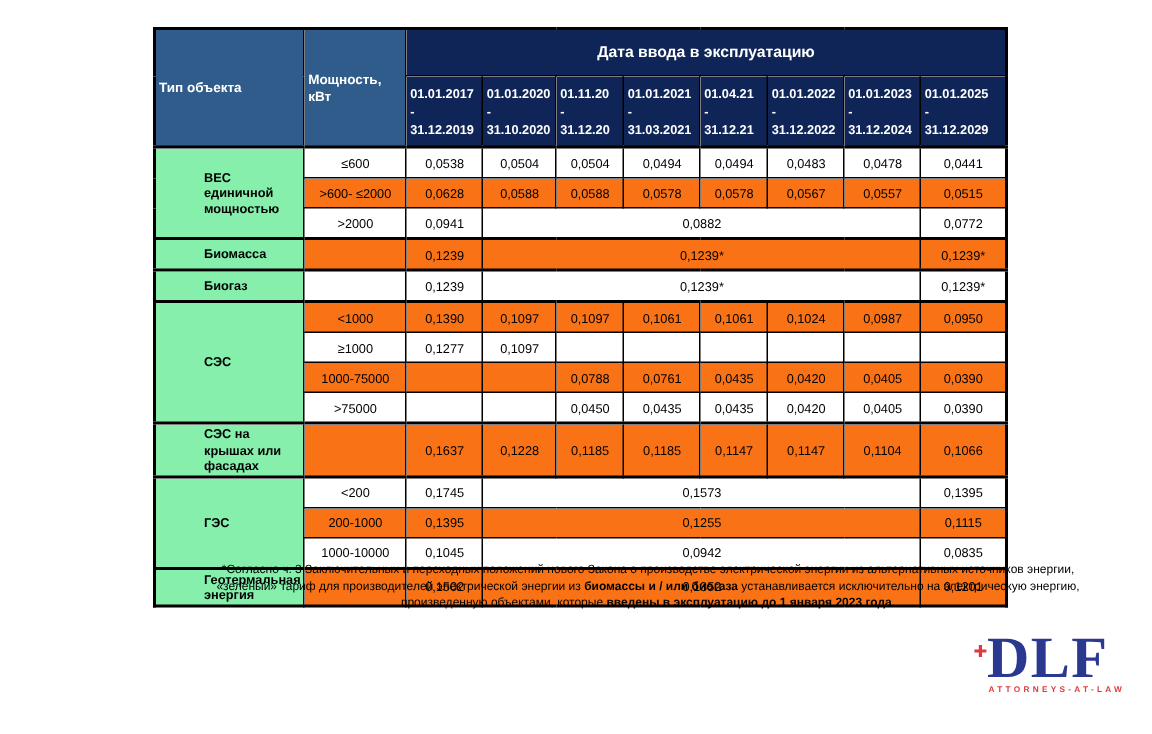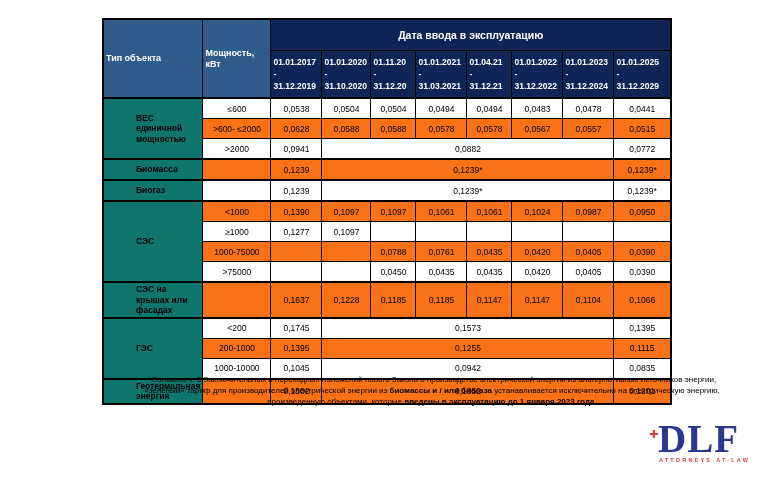--- a/index.html
+++ b/index.html
@@ -37,21 +37,21 @@
   }
   
   td.cat{
     background:#D9D9D9;font-weight:bold;text-align:left;
     vertical-align:middle;padding-left:4px;line-height:10.5px;
   }
   td.power{text-align:center;vertical-align:middle;margin-top:43px;}
   td.val{text-align:center;vertical-align:middle;}
   tr.body-row td{height:17px;background:#ffffff;}
   tr.body-row.stripe td{background:#f97316;}
-  tr.body-row td.cat{background:#0f766e;padding-left:32px;}
+  tr.body-row td.cat{background:#86efac;padding-left:32px;}
   tr.group-start td{border-top-width:2px;}
 
   
   .footnote{
     position:absolute;top:374px;left:0;width:768px;
     font-size:8px;line-height:11px;color:#000;text-align:center;padding-left:48px;
   }
   .footnote .inner{width:588px;margin:0 auto;}
   .footnote b{font-weight:bold;}
 

